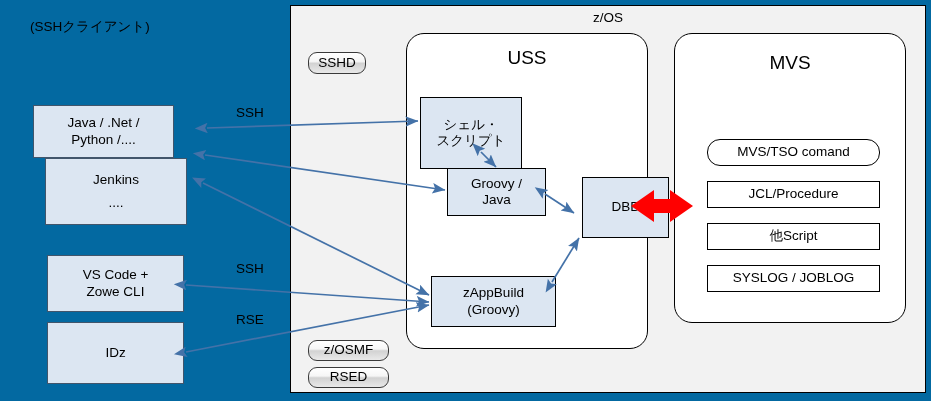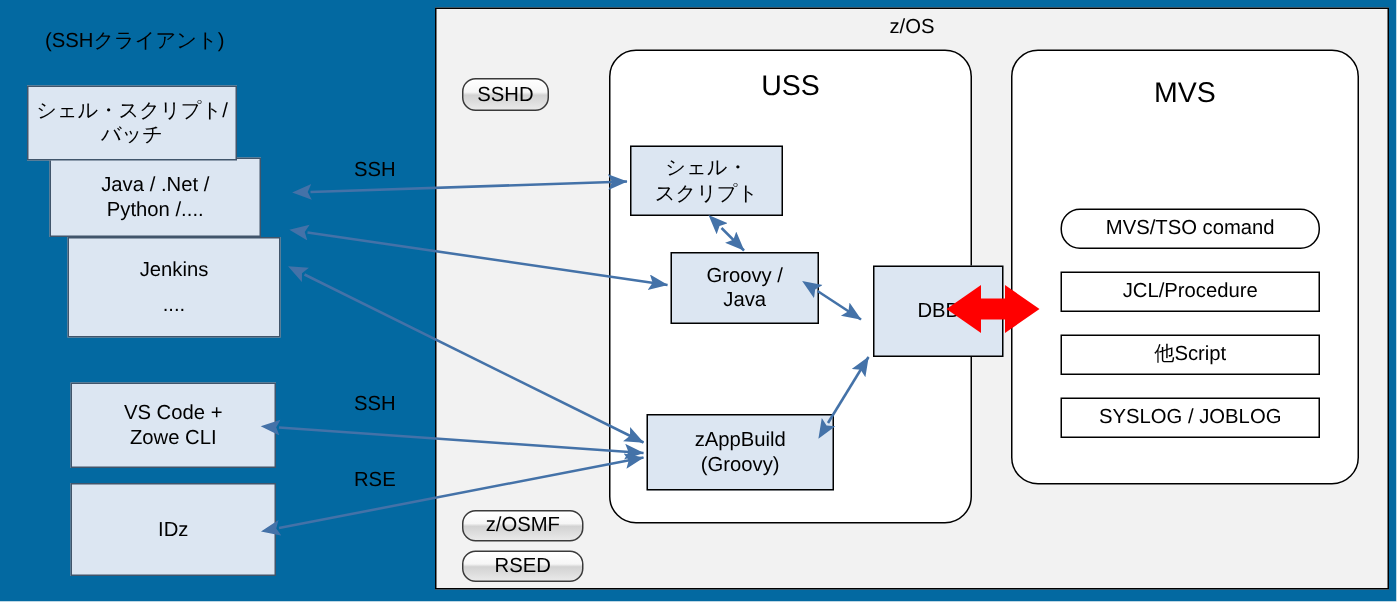--- a/index.html
+++ b/index.html
@@ -109,24 +109,20 @@
 <body>
 
 <div id="canvas">
 
   <div class="abs" id="zos-frame" style="left:290px; top:5px; width:636px; height:388px;"></div>
 
   <div class="abs" id="zos-title" style="left:290px; top:10px; width:636px; text-align:center;">z/OS</div>
 
   <div class="abs plain-label" style="left:30px; top:18px;">(SSHクライアント)</div>
 
-  <div class="abs client-box ctr" style="left:18px; top:57px; width:140px; height:50px; flex-direction:column; z-index:5;">
-    <span>シェル・スクリプト/</span>
-    <span>バッチ</span>
-  </div>
 
   <div class="abs client-box ctr" style="left:33px; top:105px; width:141px; height:53px; flex-direction:column; z-index:4;">
     <span>Java / .Net /</span>
     <span>Python /....</span>
   </div>
 
   <div class="abs client-box ctr" style="left:45px; top:158px; width:142px; height:67px; flex-direction:column; z-index:3;">
     <span>Jenkins</span>
     <span style="margin-top:6px;">....</span>
   </div>
@@ -147,21 +143,21 @@
   <div class="abs daemon-btn ctr" style="left:308px; top:52px; width:58px; height:22px;">SSHD</div>
 
   <div class="abs daemon-btn ctr" style="left:308px; top:340px; width:81px; height:21px;">z/OSMF</div>
 
   <div class="abs daemon-btn ctr" style="left:308px; top:367px; width:81px; height:21px;">RSED</div>
 
   <div class="abs round-container" style="left:406px; top:33px; width:242px; height:316px;"></div>
 
   <div class="abs container-title" style="left:406px; top:47px; width:242px;">USS</div>
 
-  <div class="abs blue-box ctr" style="left:420px; top:97px; width:102px; height:47px; flex-direction:column;">
+  <div class="abs blue-box ctr" style="left:420px; top:97px; width:102px; height:72px; flex-direction:column;">
     <span>シェル・</span>
     <span>スクリプト</span>
   </div>
 
   <div class="abs blue-box ctr" style="left:447px; top:168px; width:99px; height:48px; flex-direction:column;">
     <span>Groovy /</span>
     <span>Java</span>
   </div>
 
   <div class="abs blue-box ctr" style="left:554px; top:177px; width:87px; height:61px; flex-direction:column;margin-left:28px;">

